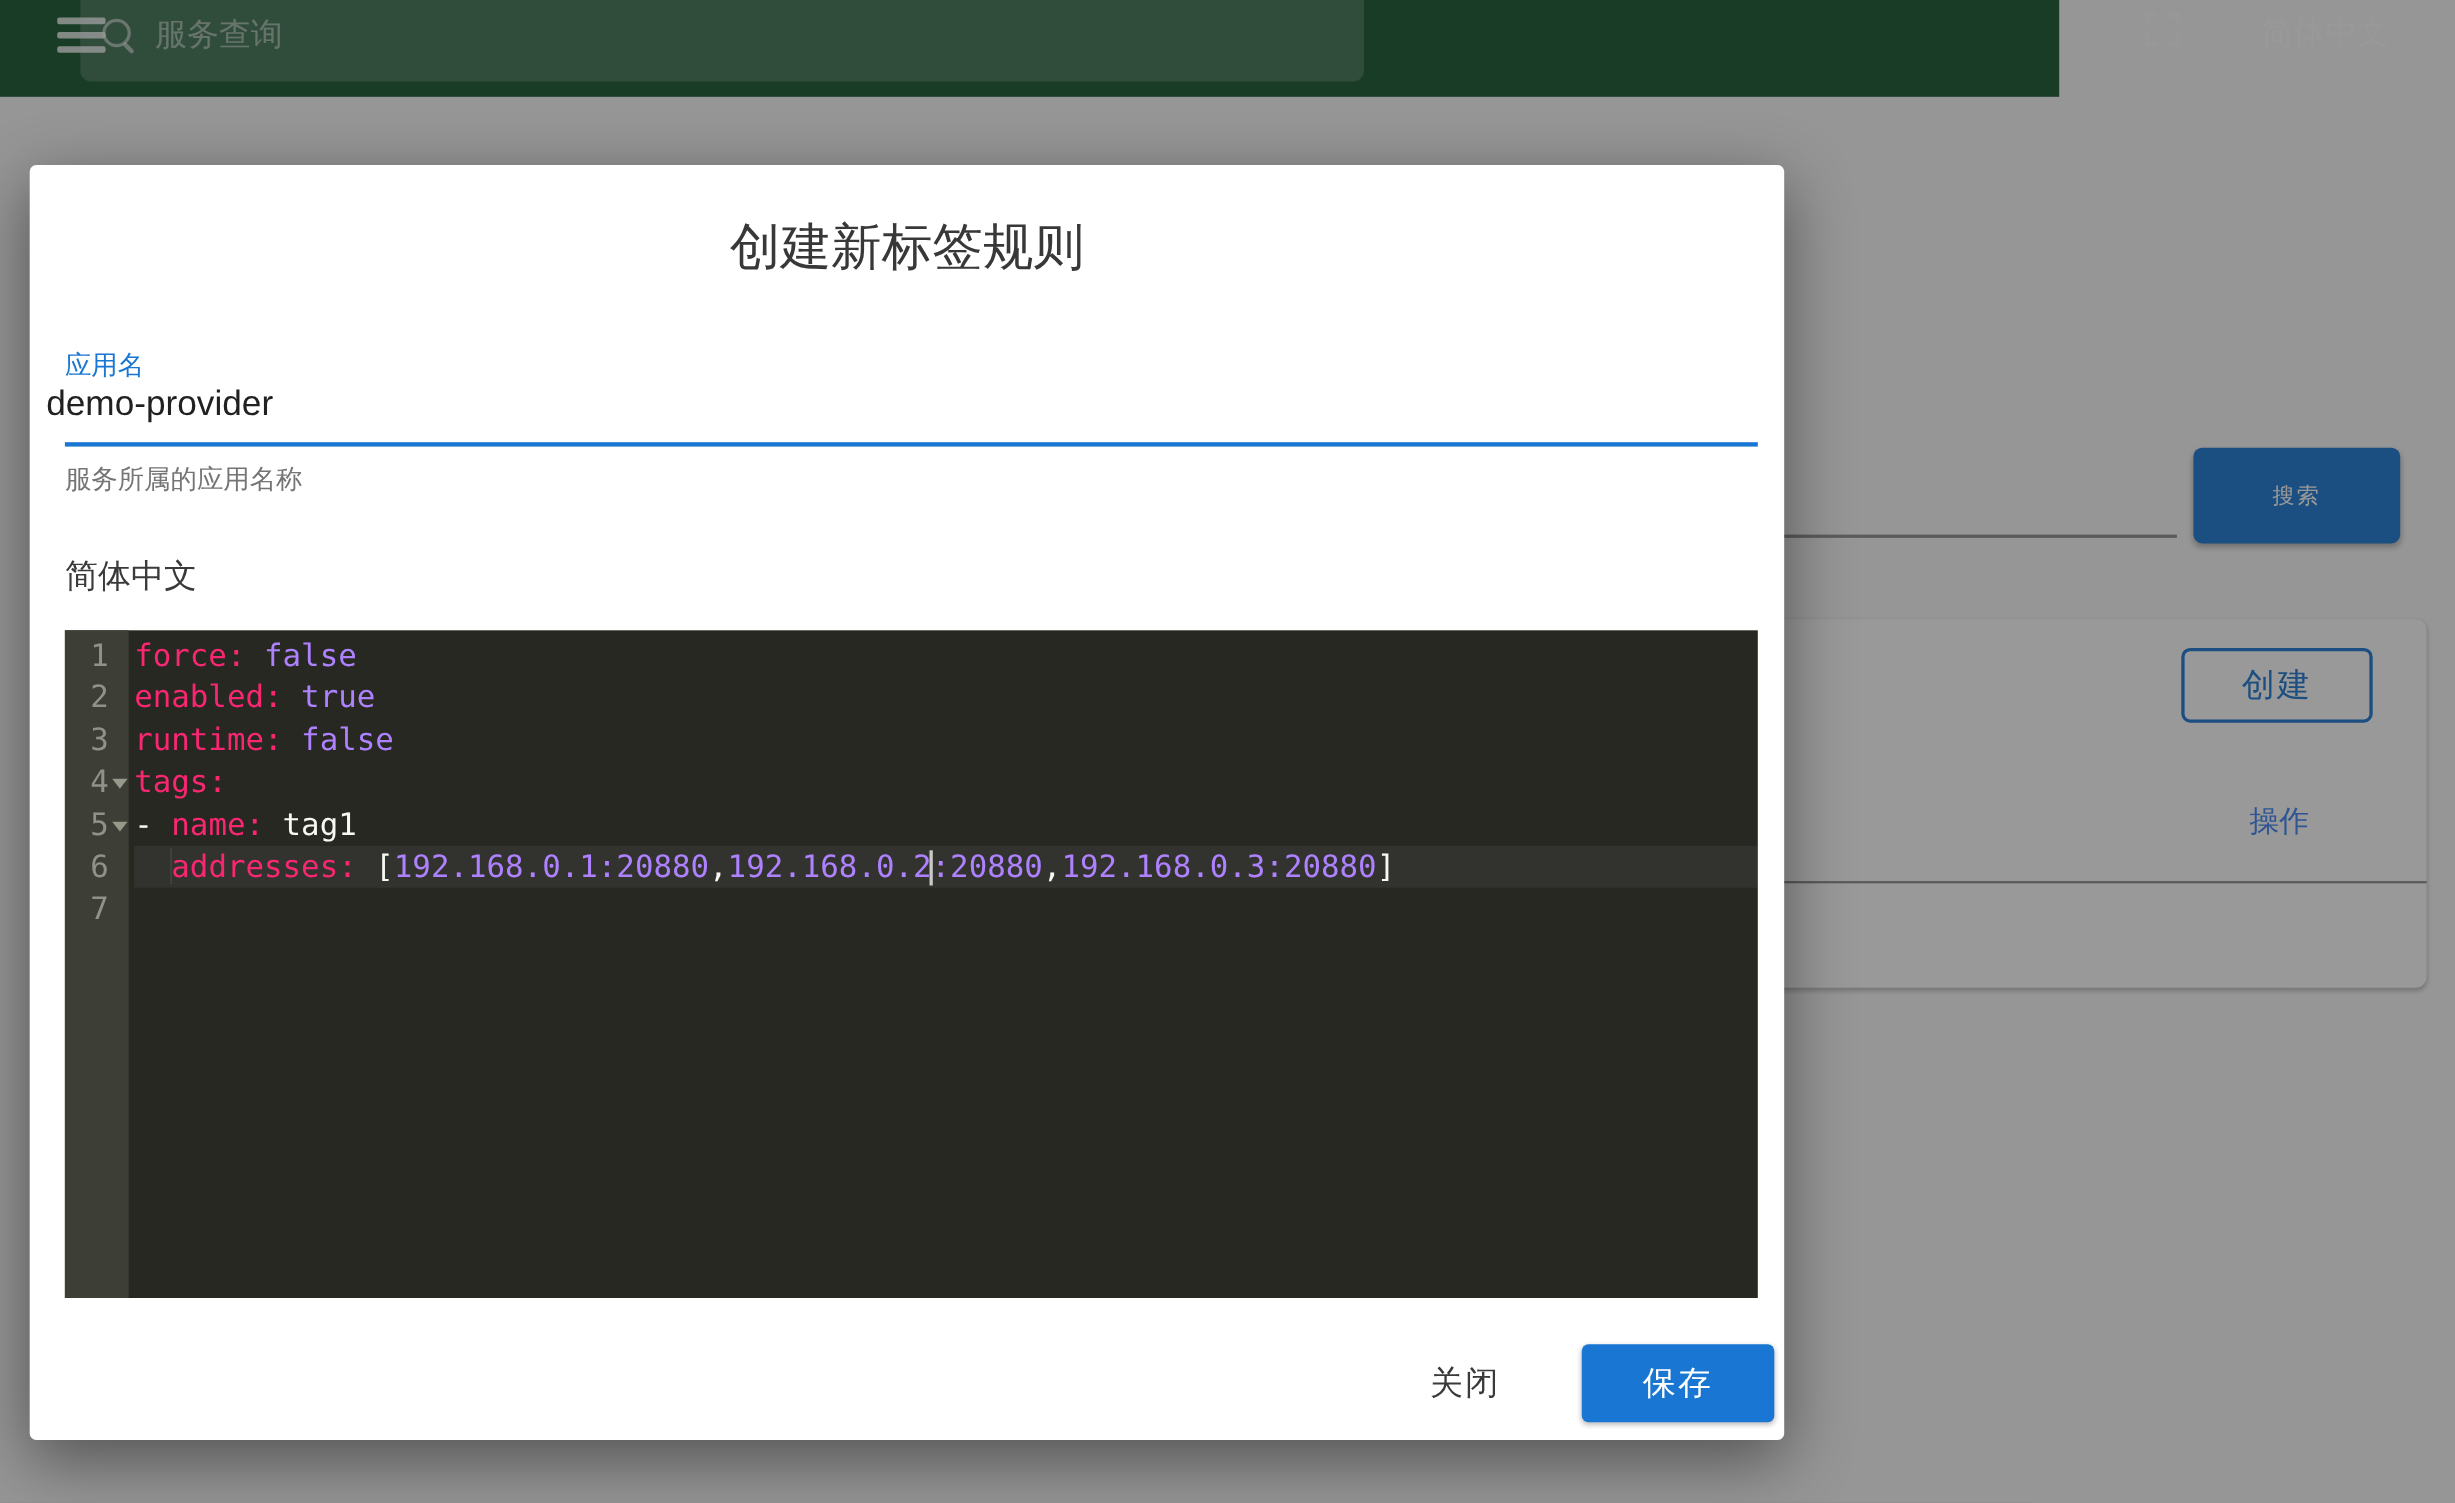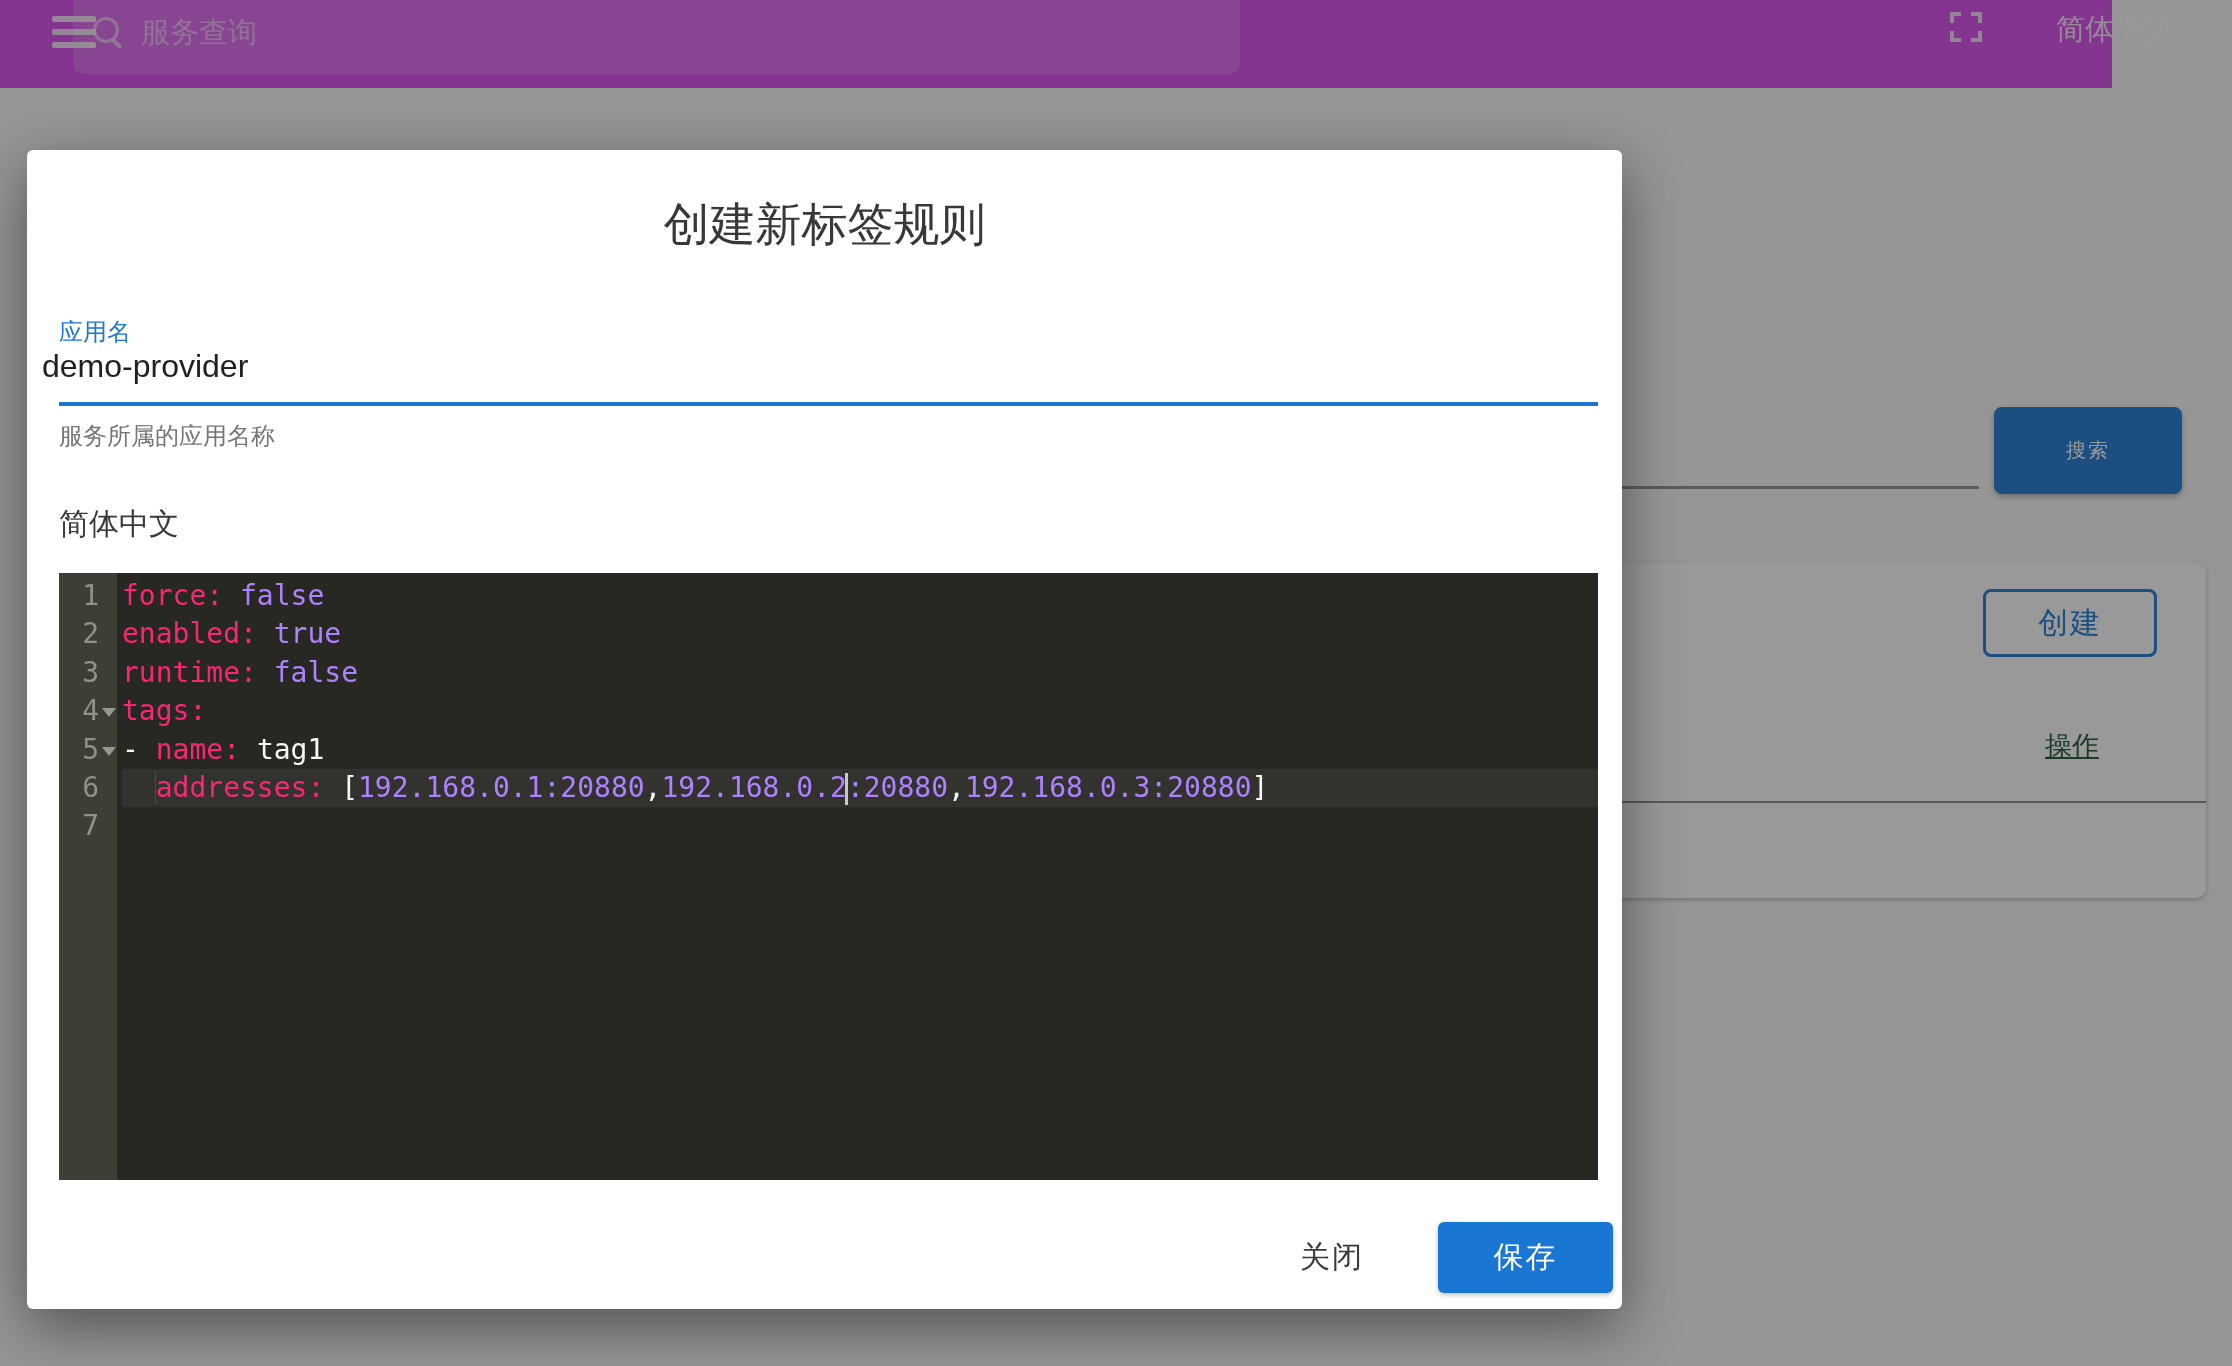--- a/index.html
+++ b/index.html
@@ -1,21 +1,21 @@
 <!DOCTYPE html>
 <html><head>
 <meta charset="utf-8">
 <style>
   html,body{margin:0;padding:0;background:#555;}
   *{box-sizing:border-box;}
   .stage{position:relative;width:2232px;height:1366px;overflow:hidden;
          font-family:"Liberation Sans",sans-serif;background:#fafafa;}
 
   
-  .app-bar{position:absolute;left:0;top:0;width:2112px;height:88px;background:#d946ef;}
+  .app-bar{position:absolute;left:0;top:0;width:1872px;height:88px;background:#14532d;}
   .menu-btn{position:absolute;left:52px;top:16px;width:46px;height:40px;cursor:pointer;}
   .menu-btn i{display:block;width:44px;height:6px;border-radius:2px;background:rgba(255,255,255,.82);margin:0 0 7px 0;}
   .searchbox{position:absolute;left:73px;top:0;width:1167px;height:74px;
              background:rgba(255,255,255,.18);border-radius:0 0 10px 10px;
              display:flex;align-items:center;padding:0 18px 10px 20px;}
   .mag{position:relative;width:30px;height:30px;flex:0 0 auto;margin-right:16px;}
   .mag::before{content:"";position:absolute;left:0;top:0;width:20px;height:20px;border:3.5px solid rgba(255,255,255,.55);border-radius:50%;}
   .mag::after{content:"";position:absolute;left:21px;top:21px;width:12px;height:3.5px;background:rgba(255,255,255,.55);transform:rotate(45deg);transform-origin:0 0;border-radius:2px;}
   .searchbox input{flex:1;background:transparent;border:none;outline:none;color:#fff;
                    font-size:29px;font-family:"Liberation Sans",sans-serif;}
@@ -31,21 +31,21 @@
   
   .bg-underline{position:absolute;left:1200px;top:486px;width:779px;height:3px;background:#8f8f8f;}
   .bg-search-btn{position:absolute;left:1994px;top:407px;width:188px;height:87px;background:#1976d2;
                  border-radius:8px;color:#fff;font-size:20px;letter-spacing:2px;
                  display:flex;align-items:center;justify-content:center;box-shadow:0 3px 6px rgba(0,0,0,.3);cursor:pointer;}
   .bg-card{position:absolute;left:1100px;top:563px;width:1106px;height:335px;background:#fff;
            border-radius:10px;box-shadow:0 2px 5px rgba(0,0,0,.25);}
   .bg-create-btn{position:absolute;left:883px;top:26px;width:174px;height:68px;border:3px solid #1976d2;
                  border-radius:8px;color:#1976d2;font-size:30px;letter-spacing:2px;
                  display:flex;align-items:center;justify-content:center;background:#fff;cursor:pointer;text-align:center;}
-  .bg-op{position:absolute;left:892px;top:165px;width:160px;text-align:center;font-size:27px;color:#14532d;text-decoration:underline;}
+  .bg-op{position:absolute;left:892px;top:165px;width:160px;text-align:center;font-size:27px;color:#3b82f6;}
   .bg-divider{position:absolute;left:0;top:238px;width:100%;height:2px;background:#8a8a8a;}
 
   
   .scrim{position:absolute;left:0;top:0;width:2232px;height:1366px;background:rgba(33,33,33,.46);}
 
   
   .dialog{position:absolute;left:27px;top:150px;width:1595px;height:1159px;background:#fff;
           border-radius:6px;box-shadow:0 18px 60px rgba(0,0,0,.45);}
   .dlg-title{position:absolute;left:0;top:44px;width:100%;text-align:center;
              font-size:46px;color:#383838;}

